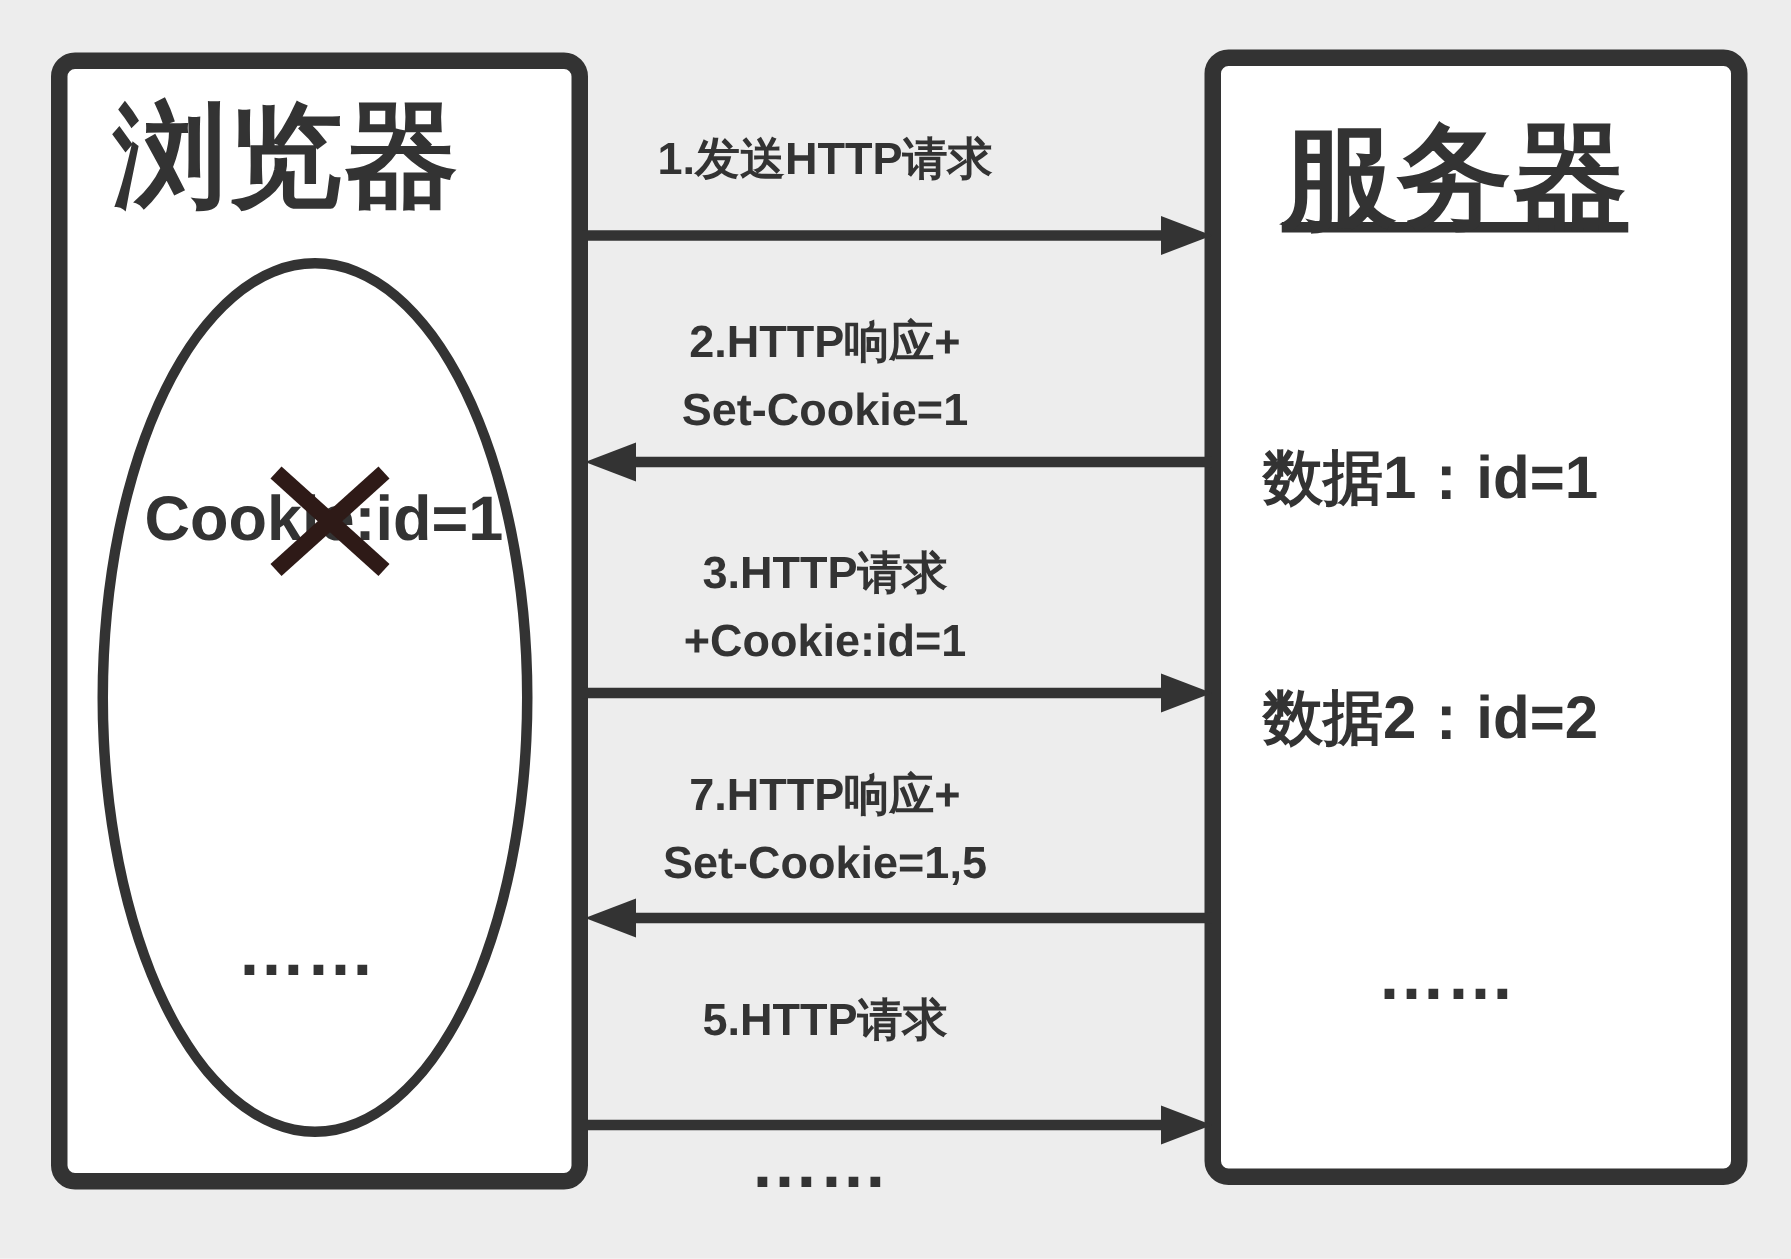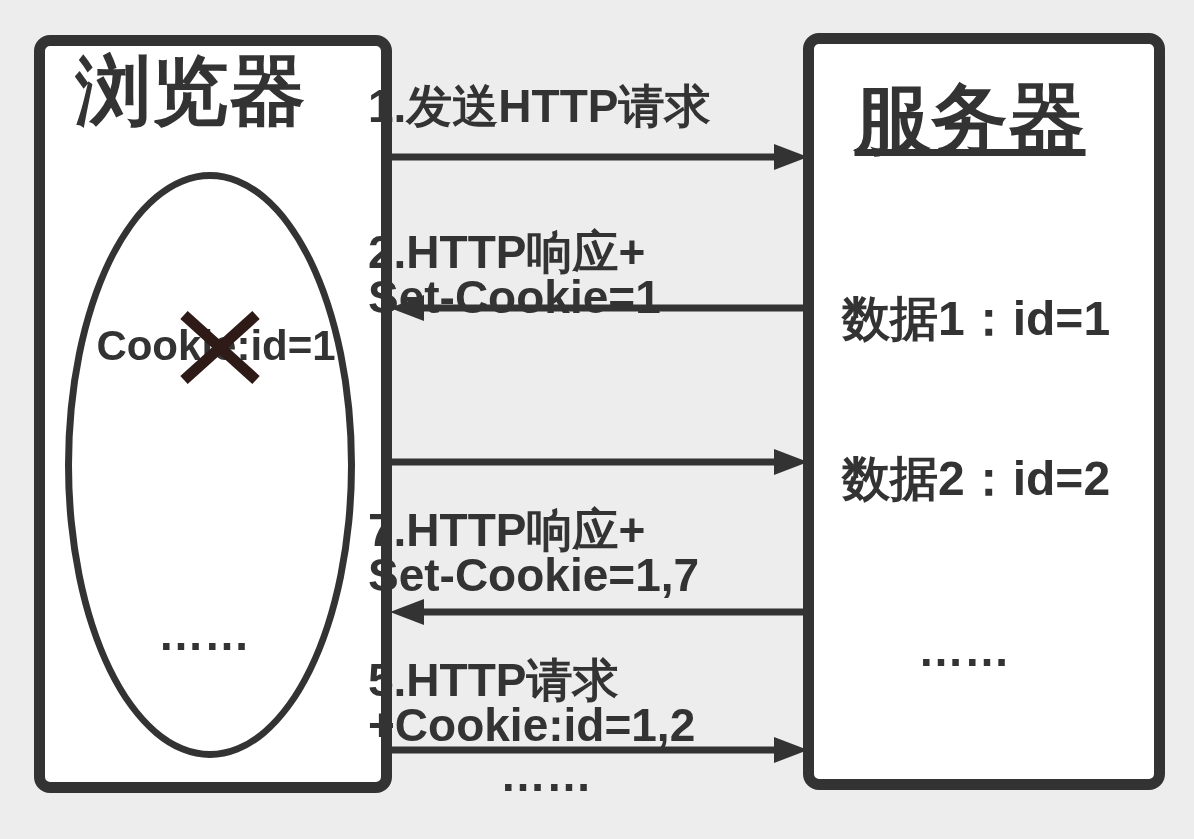--- a/index.html
+++ b/index.html
@@ -27,21 +27,21 @@
   #server-box  { left: 803px; top: 33px; width: 362px; height: 757px; }
 
   .entity-title {
     position: absolute;
     text-align: center;
     font-size: 76px;
     line-height: 82px;
     letter-spacing: 1px;
     white-space: nowrap;
   }
-  #browser-title { left: 34px; top: 50px; width: 314px; }
+  #browser-title { left: 34px; top: 64px; width: 314px; }
   #server-title  { left: 789px; top: 78px; width: 362px; text-decoration: underline; }
 
   .cookie-ellipse {
     position: absolute;
     left: 65px; top: 172px;
     width: 290px; height: 586px;
     border: 7px solid #333333;
     border-radius: 50%;
     box-sizing: border-box;
     background: transparent;
@@ -53,38 +53,39 @@
     font-size: 42px;
     line-height: 48px;
     white-space: nowrap;
   }
   #cookie-crossed { left: 61px; top: 322px; width: 310px; }
   #cookie-current { left: 52px; top: 456px; width: 310px; }
   #browser-ellipsis { left: 49px; top: 610px; width: 310px; font-size: 46px; }
 
   .server-text {
     position: absolute;
-    font-size: 48px;
+    font-size: 40px;
     line-height: 50px;
     white-space: nowrap;
   }
   #server-data-1 { left: 842px; top: 294px; }
   #server-data-2 { left: 842px; top: 454px; }
   #server-ellipsis { left: 804px; top: 625px; width: 320px; text-align: center; font-size: 46px; }
 
   .msg-label {
     position: absolute;
-    left: 368px;
+    left: 340px;
     width: 420px;
-    font-size: 46px;
+    text-align: center;
+    font-size: 30px;
     line-height: 45px;
     white-space: nowrap;
   }
   #msg-1 { top: 84px; }
-  #msg-2 { top: 206px; margin-top: 24px; }
+  #msg-2 { top: 206px; }
   #msg-3 { top: 360px; }
   #msg-4 { top: 508px; }
   #msg-5 { top: 658px; }
 
   #more-messages {
     position: absolute;
     left: 436px; top: 750px;
     width: 220px;
     text-align: center;
     font-size: 46px;
@@ -115,27 +116,30 @@
   <div class="server-text" id="server-data-2">数据2：id=2</div>
   <div class="server-text" id="server-ellipsis">……</div>
 
   <div class="msg-label" id="msg-1">
     <div>1.发送HTTP请求</div>
   </div>
   <div class="msg-label" id="msg-2">
     <div>2.HTTP响应+</div>
     <div>Set-Cookie=1</div>
   </div>
+  <div class="msg-label" id="msg-3">
+    <div>3.HTTP请求</div>
+    <div>+Cookie:id=1</div>
+  </div>
   <div class="msg-label" id="msg-4">
     <div>7.HTTP响应+</div>
-    <div>Set-Cookie=1,7</div>
+    <div>Set-Cookie=1,5</div>
   </div>
   <div class="msg-label" id="msg-5">
     <div>5.HTTP请求</div>
-    <div>+Cookie:id=1,2</div>
   </div>
 
   <div id="more-messages">……</div>
 
   <svg id="diagram-overlay" viewBox="0 0 1194 839" xmlns="http://www.w3.org/2000/svg">
 
     <g>
       <line x1="388" y1="157" x2="776" y2="157" stroke="#333333" stroke-width="7"></line>
       <polygon points="774,144 808,157 774,170" fill="#333333"></polygon>
     </g>

